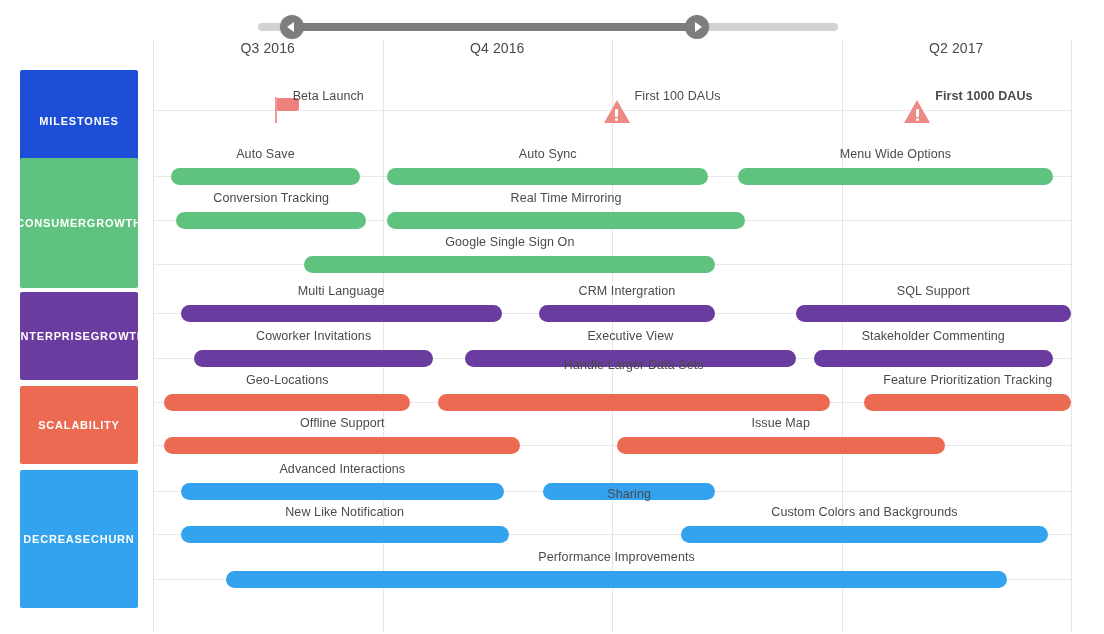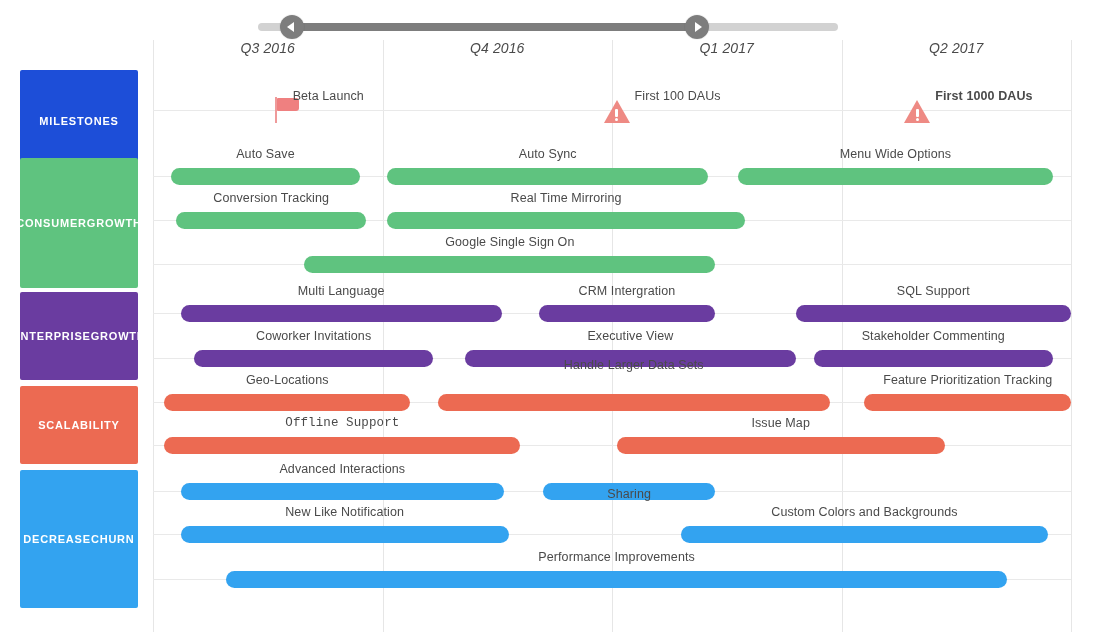--- a/index.html
+++ b/index.html
@@ -71,21 +71,20 @@
     border-left: 7px solid #ffffff;
   }
 
   
   .quarter-header {
     position: absolute;
     left: 153px;
     top: 40px;
     width: 918px;
     height: 30px;
-    font-style: italic;
   }
   .quarter-label {
     position: absolute;
     top: 0;
     text-align: center;
     font-size: 14px;
     color: #4a4a4a;
     letter-spacing: 0.1px;
   }
 
@@ -194,21 +193,20 @@
       <span class="arrow"></span>
     </div>
     <div class="slider-handle right">
       <span class="arrow"></span>
     </div>
   </div>
 
   <div class="quarter-header" id="quarter-header">
       <div class="quarter-label" style="left: 0px; width: 229.5px;">Q3 2016</div>
       <div class="quarter-label" style="left: 229.5px; width: 229.5px;">Q4 2016</div>
-      <div class="quarter-label" style="left: 459px; width: 229.5px;">Q1 2017</div>
       <div class="quarter-label" style="left: 688.5px; width: 229.5px;">Q2 2017</div>
     </div>
 
   <div id="vlines">
       <div class="vline" style="left: 153px;"></div>
       <div class="vline" style="left: 382.5px;"></div>
       <div class="vline" style="left: 612px;"></div>
       <div class="vline" style="left: 841.5px;"></div>
       <div class="vline" style="left: 1071px;"></div>
     </div>
@@ -290,21 +288,21 @@
       <div class="bar-label" style="left: 465.12px; width: 330.48px; top: 329px;">Executive View</div>
       <div class="bar" style="left: 813.96px; top: 350px; width: 238.68px; background: rgb(106, 60, 160);"></div>
       <div class="bar-label" style="left: 813.96px; width: 238.68px; top: 329px;">Stakeholder Commenting</div>
       <div class="bar" style="left: 164.475px; top: 394px; width: 245.565px; background: rgb(236, 106, 82);"></div>
       <div class="bar-label" style="left: 164.475px; width: 245.565px; top: 373px;">Geo-Locations</div>
       <div class="bar" style="left: 437.58px; top: 394px; width: 392.445px; background: rgb(236, 106, 82);"></div>
       <div class="bar-label" style="left: 437.58px; width: 392.445px; top: 358px;">Handle Larger Data Sets</div>
       <div class="bar" style="left: 864.45px; top: 394px; width: 206.55px; background: rgb(236, 106, 82);"></div>
       <div class="bar-label" style="left: 864.45px; width: 206.55px; top: 373px;">Feature Prioritization Tracking</div>
       <div class="bar" style="left: 164.475px; top: 437px; width: 355.725px; background: rgb(236, 106, 82);"></div>
-      <div class="bar-label" style="left: 164.475px; width: 355.725px; top: 416px; font-family: Liberation Mono, monospace;">Offline Support</div>
+      <div class="bar-label" style="left: 164.475px; width: 355.725px; top: 416px;">Offline Support</div>
       <div class="bar" style="left: 616.59px; top: 437px; width: 328.185px; background: rgb(236, 106, 82);"></div>
       <div class="bar-label" style="left: 616.59px; width: 328.185px; top: 416px;">Issue Map</div>
       <div class="bar" style="left: 180.54px; top: 483px; width: 323.595px; background: rgb(51, 163, 240);"></div>
       <div class="bar-label" style="left: 180.54px; width: 323.595px; top: 462px;">Advanced Interactions</div>
       <div class="bar" style="left: 543.15px; top: 483px; width: 172.125px; background: rgb(51, 163, 240);"></div>
       <div class="bar-label" style="left: 543.15px; width: 172.125px; top: 462px; margin-top: 25px;">Sharing</div>
       <div class="bar" style="left: 180.54px; top: 526px; width: 328.185px; background: rgb(51, 163, 240);"></div>
       <div class="bar-label" style="left: 180.54px; width: 328.185px; top: 505px;">New Like Notification</div>
       <div class="bar" style="left: 680.85px; top: 526px; width: 367.2px; background: rgb(51, 163, 240);"></div>
       <div class="bar-label" style="left: 680.85px; width: 367.2px; top: 505px;">Custom Colors and Backgrounds</div>

